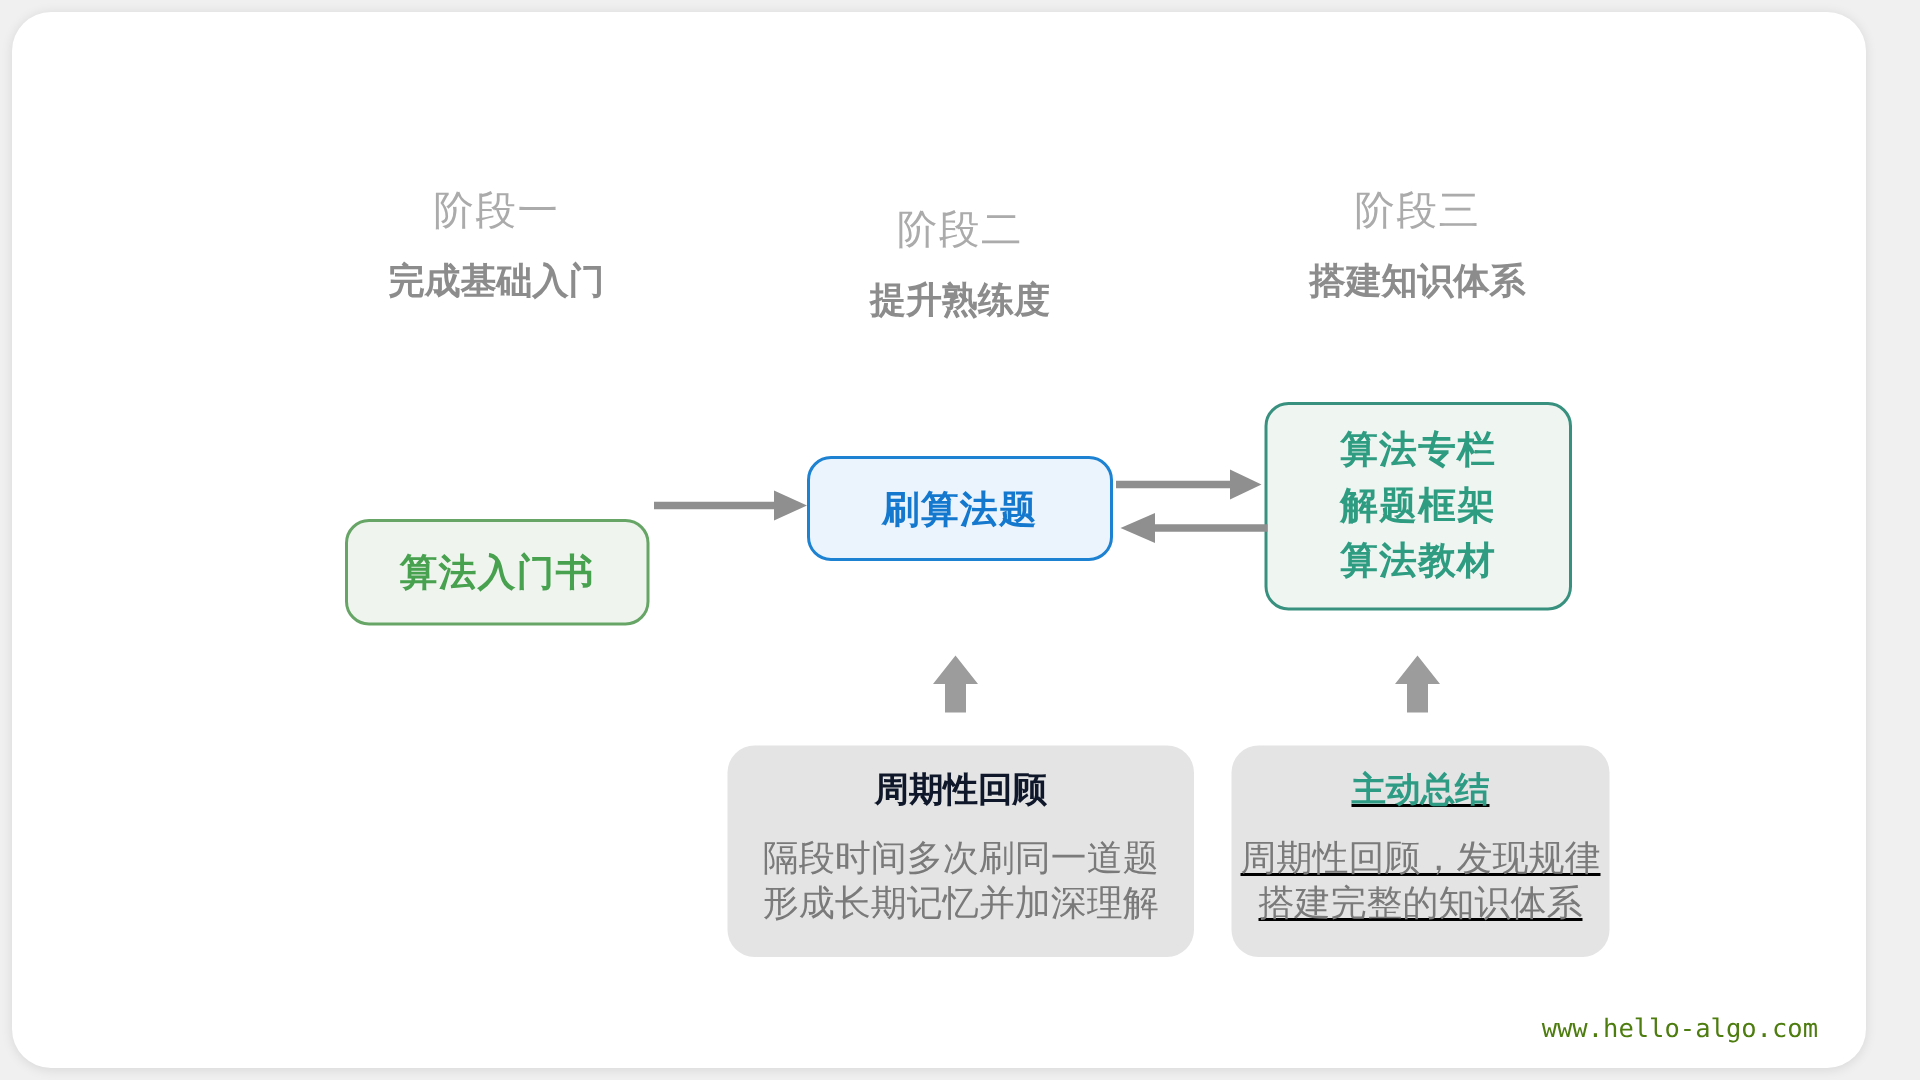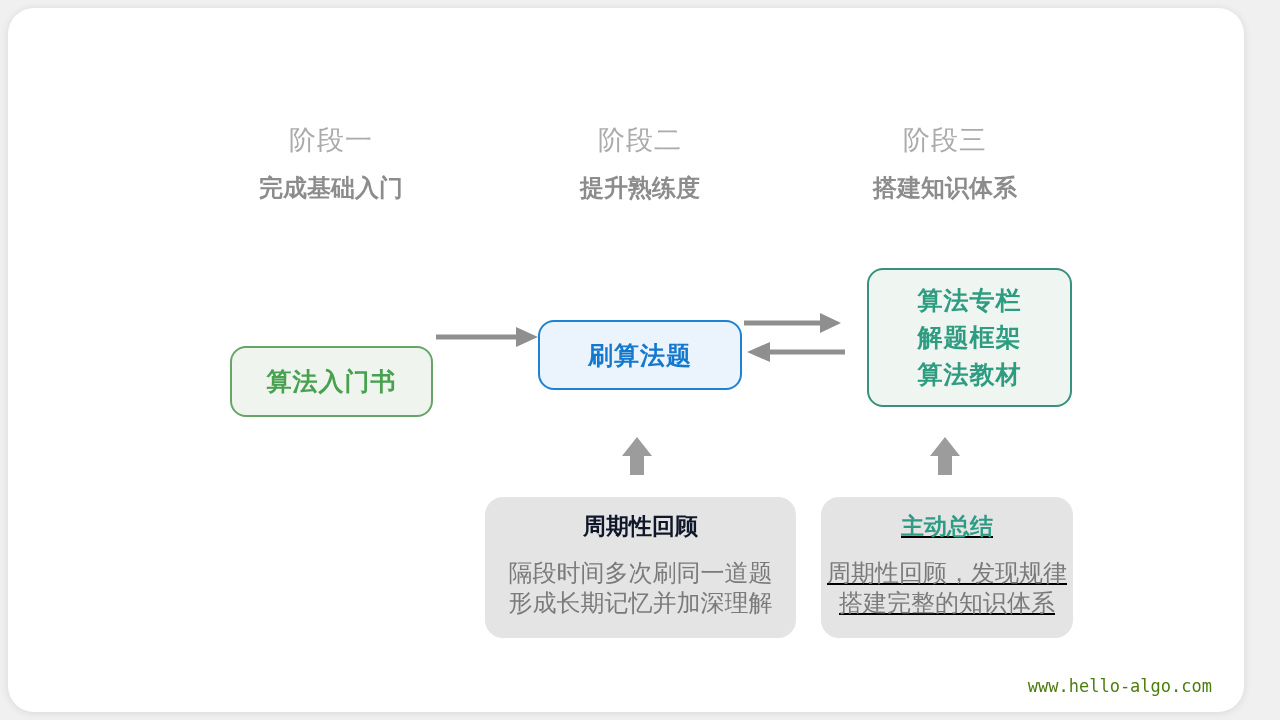--- a/index.html
+++ b/index.html
@@ -33,49 +33,48 @@
     letter-spacing: 1px;
   }
   .stage-sub {
     margin-top: 17px;
     font-size: 24px;
     line-height: 28px;
     font-weight: bold;
     color: #8C8C8C;
   }
   .stage-1 { left: 171px; top: 123px; }
-  .stage-2 { left: 480px; top: 123px; }
+  .stage-2 { left: 480px; top: 136px; }
   .stage-3 { left: 785px; top: 123px; }
 
   .node {
     position: absolute;
     box-sizing: border-box;
     border: 2.5px solid;
     border-radius: 16px;
     display: flex;
     align-items: center;
     justify-content: center;
     font-weight: bold;
     font-size: 25px;
     letter-spacing: 1px;
   }
   .node-intro {
     left: 230px; top: 301px; width: 203px; height: 71px;
     color: #47A14E; border-color: #67A567; background: #EFF5EE; margin-top: 45px;
   }
   .node-practice {
-    left: 538px; top: 320px; width: 204px; height: 70px;
+    left: 538px; top: 304px; width: 204px; height: 70px;
     color: #1478CE; border-color: #1E82D2; background: #EBF4FC;
   }
   .node-resources {
     left: 843px; top: 268px; width: 205px; height: 139px;
     color: #2E9C81; border-color: #38907E; background: #EFF5F1;
     flex-direction: column;
     line-height: 37px;
-    margin-left: 24px;
   }
 
   .arrow-layer {
     position: absolute;
     left: 0; top: 0;
     pointer-events: none;
   }
 
   .callout {
     position: absolute;

